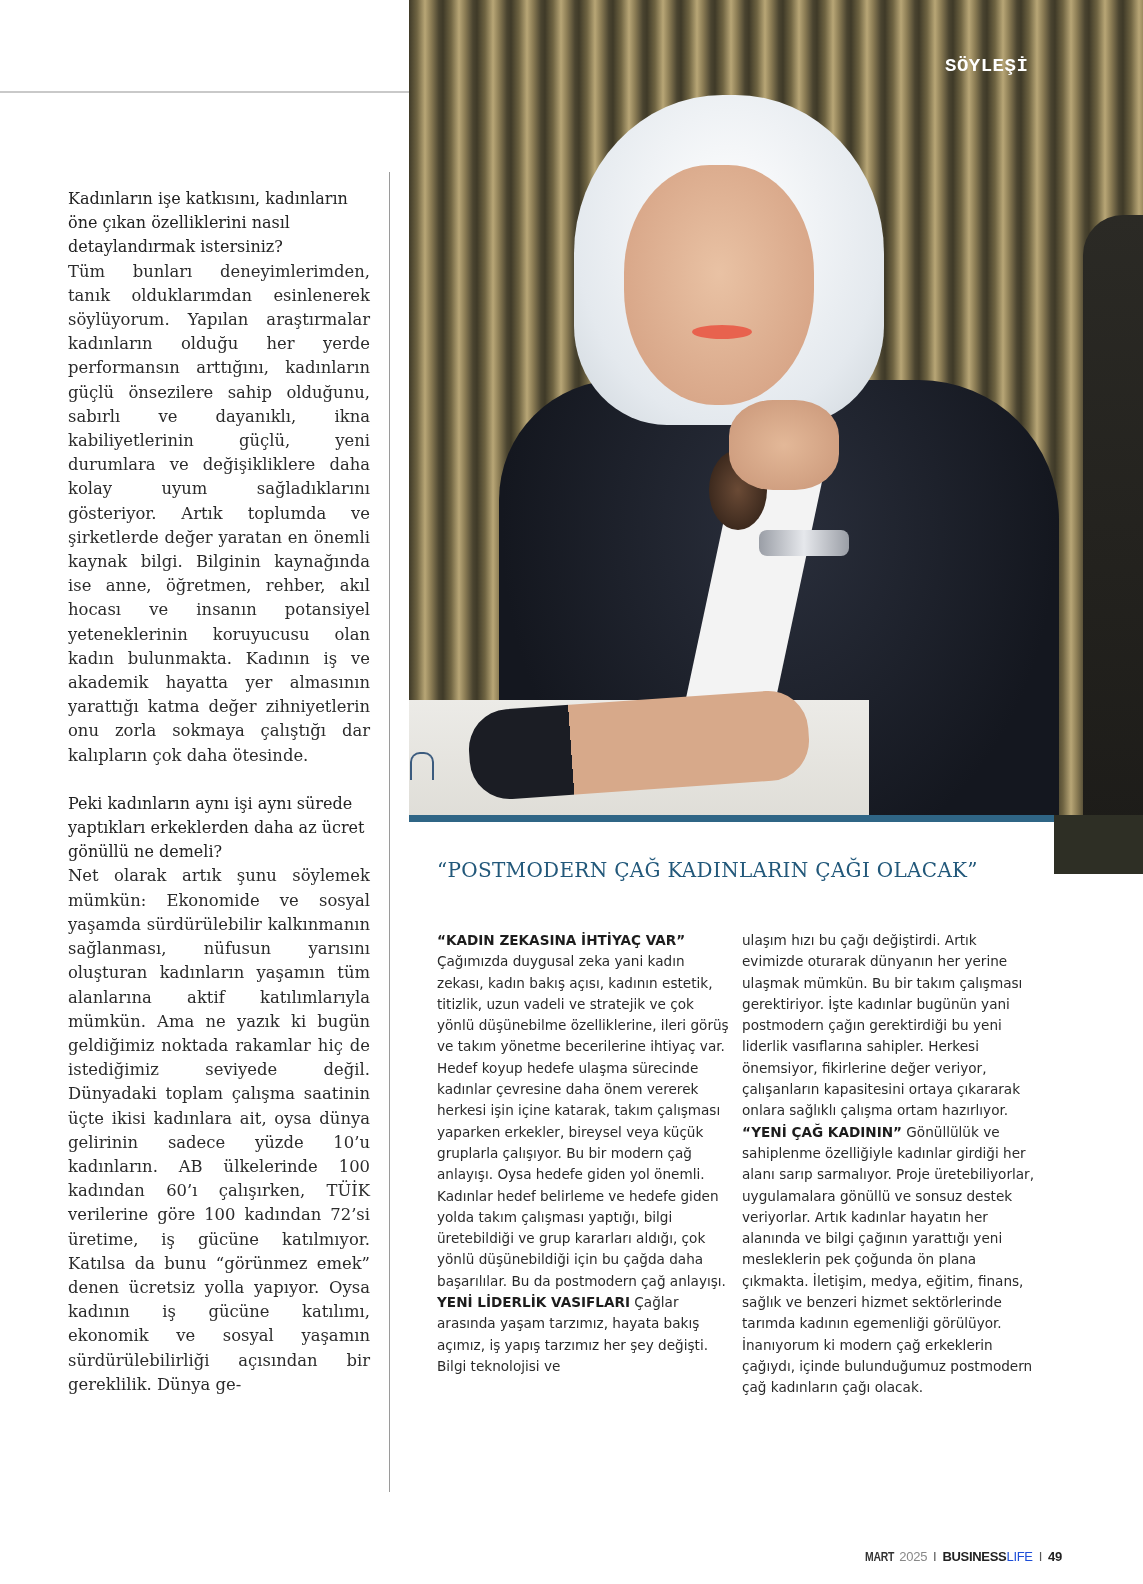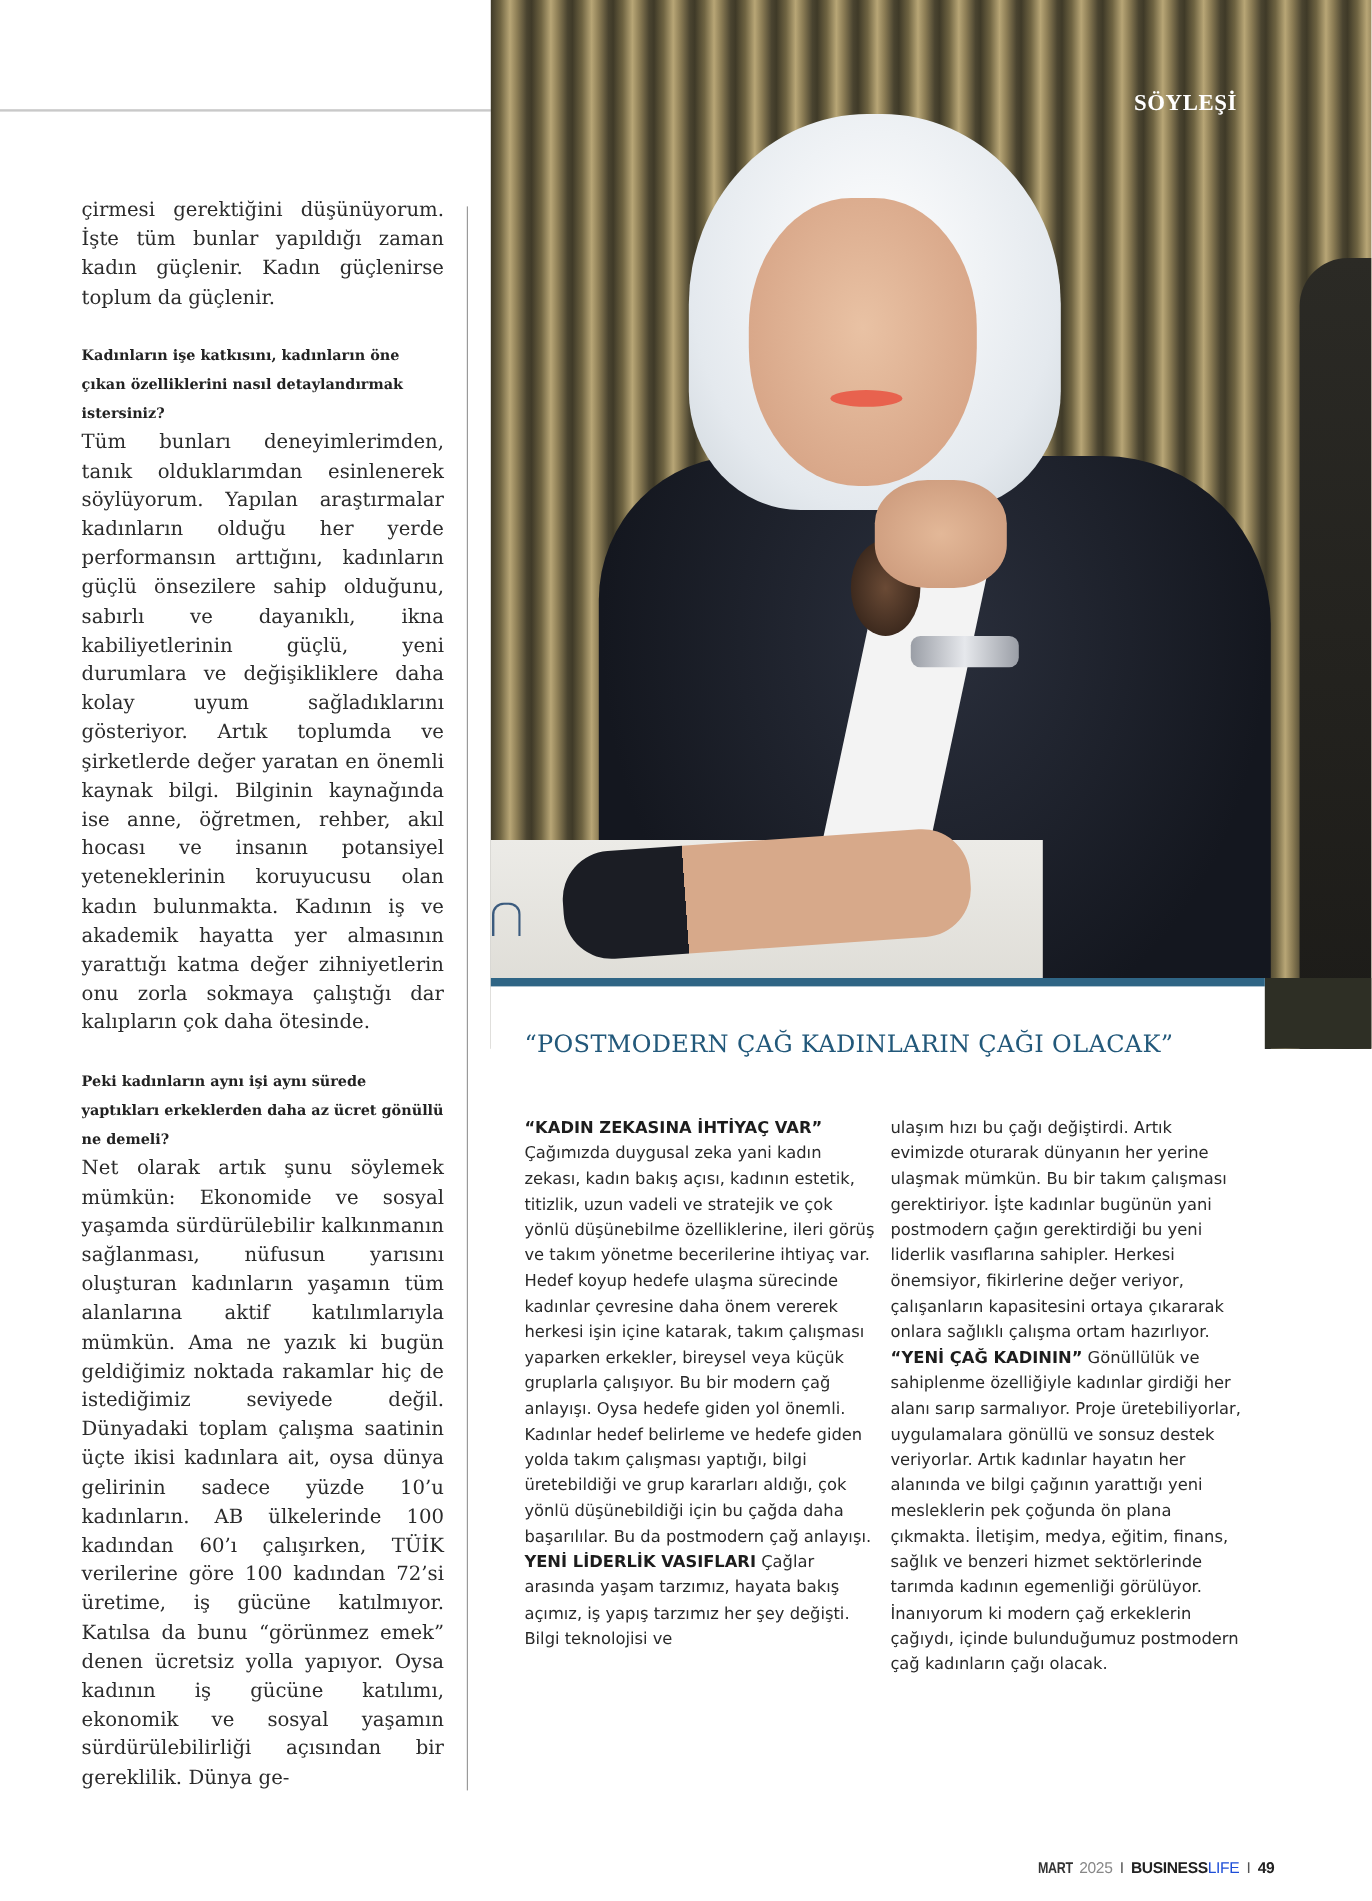--- a/index.html
+++ b/index.html
@@ -16,22 +16,22 @@
       background: #9a9a9a;
     }
     
     .left-col {
       position: absolute; left: 68px; top: 163px; width: 302px;
       font-family: "DejaVu Serif", serif; font-size: 16.4px; line-height: 24.2px;
       color: #2b2b2b; text-align: justify; hyphens: manual;
     }
     .left-col p { margin: 0; }
     .left-col .q {
-      font-weight: bold; color: #222; text-align: left; margin-top: 24px;
-      font-size: 12px;
+      font-weight: normal; color: #222; text-align: left; margin-top: 24px;
+      font-size: 16px;
     }
     
     .photo {
       position: absolute; left: 409px; top: 0; width: 734px; height: 874px;
       overflow: hidden;
       background:
         repeating-linear-gradient(90deg,
           #3f3a28 0px, #6f6442 8px, #b8a676 16px, #8c7d55 22px, #4a4430 30px, #3f3a28 34px);
     }
     .photo .chair {
@@ -79,22 +79,22 @@
     }
     .photo .pendant {
       position: absolute; left: 300px; top: 450px; width: 58px; height: 80px;
       background: radial-gradient(ellipse, #6a4a35, #2a1c14); border-radius: 50%;
     }
     .photo .watch {
       position: absolute; left: 350px; top: 530px; width: 90px; height: 26px;
       background: linear-gradient(90deg, #9a9ea6, #e6e8ec, #9a9ea6); border-radius: 8px;
     }
     .soylesi {
-      position: absolute; left: 945px; top: 76px;
-      font-family: Liberation Serif, serif; font-weight: bold; font-size: 19px;
+      position: absolute; left: 945px; top: 55px;
+      font-family: Liberation Mono, monospace; font-weight: bold; font-size: 19px;
       color: #ffffff; letter-spacing: 0.5px;
     }
     .logo-mark {
       position: absolute; left: 410px; top: 752px; width: 20px; height: 26px;
       border: 2px solid #3b5b7e; border-bottom: none; border-radius: 10px 10px 0 0;
     }
     
     .panel {
       position: absolute; left: 409px; top: 815px; width: 645px; height: 769px;
       background: #ffffff;
@@ -128,21 +128,20 @@
     .footer .brand b { font-weight: 900; color: #222; margin-top: 40px; }
     .footer .brand span { font-weight: normal; color: #1d4ed8; }
     .footer .page { font-weight: bold; color: #222; }
   </style>
 </head>
 <body>
 
 <div class="top-rule"></div>
 
 <div class="left-col">
-  <p>çirmesi gerektiğini düşünüyorum. İşte tüm bunlar yapıldığı zaman kadın güçlenir. Kadın güçlenirse toplum da güçlenir.</p>
   <p class="q">Kadınların işe katkısını, kadınların öne çıkan özelliklerini nasıl detaylandırmak istersiniz?</p>
   <p>Tüm bunları deneyimlerimden, tanık olduklarımdan esinlenerek söylüyorum. Yapılan araştırmalar kadınların olduğu her yerde performansın arttığını, kadınların güçlü önsezilere sahip olduğunu, sabırlı ve dayanıklı, ikna kabiliyetlerinin güçlü, yeni durumlara ve değişikliklere daha kolay uyum sağladıklarını gösteriyor. Artık toplumda ve şirketlerde değer yaratan en önemli kaynak bilgi. Bilginin kaynağında ise anne, öğretmen, rehber, akıl hocası ve insanın potansiyel yeteneklerinin koruyucusu olan kadın bulunmakta. Kadının iş ve akademik hayatta yer almasının yarattığı katma değer zihniyetlerin onu zorla sokmaya çalıştığı dar kalıpların çok daha ötesinde.</p>
   <p class="q">Peki kadınların aynı işi aynı sürede yaptıkları erkeklerden daha az ücret gönüllü ne demeli?</p>
   <p>Net olarak artık şunu söylemek mümkün: Ekonomide ve sosyal yaşamda sürdürülebilir kalkınmanın sağlanması, nüfusun yarısını oluşturan kadınların yaşamın tüm alanlarına aktif katılımlarıyla mümkün. Ama ne yazık ki bugün geldiğimiz noktada rakamlar hiç de istediğimiz seviyede değil. Dünyadaki toplam çalışma saatinin üçte ikisi kadınlara ait, oysa dünya gelirinin sadece yüzde 10’u kadınların. AB ülkelerinde 100 kadından 60’ı çalışırken, TÜİK verilerine göre 100 kadından 72’si üretime, iş gücüne katılmıyor. Katılsa da bunu “görünmez emek” denen ücretsiz yolla yapıyor. Oysa kadının iş gücüne katılımı, ekonomik ve sosyal yaşamın sürdürülebilirliği açısından bir gereklilik. Dünya ge-</p>
 </div>
 
 <div class="col-divider"></div>
 
 <div class="photo">
   <div class="chair"></div>

